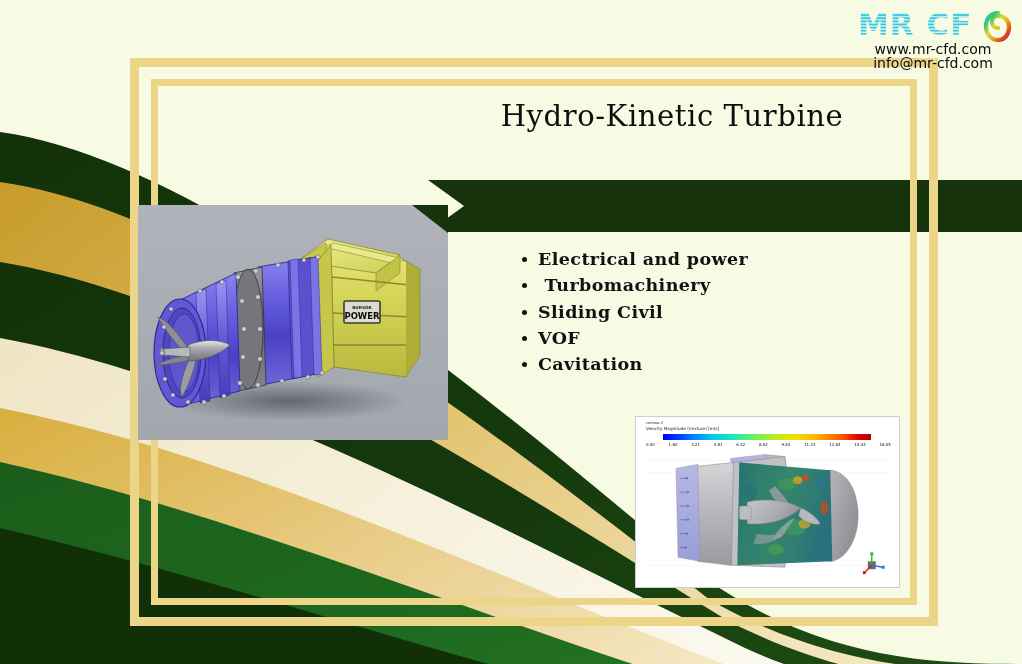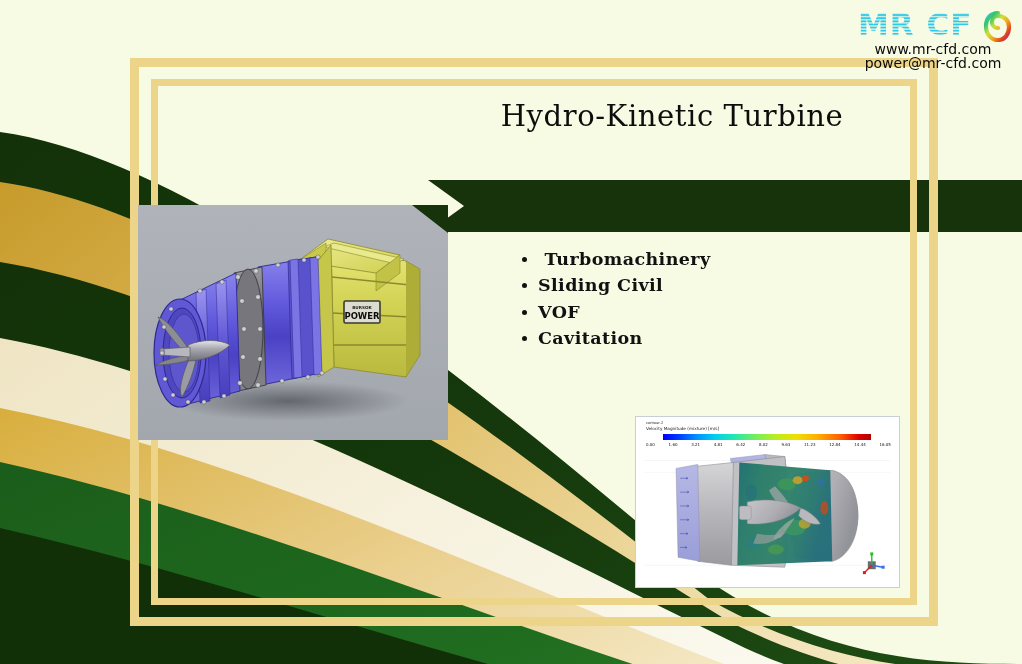--- a/index.html
+++ b/index.html
@@ -167,20 +167,21 @@
   <div class="frame-outer"></div>
   <div class="frame-inner"></div>
 
   <div class="banner"></div>
 
   <div class="title-block">
     <div class="title-line">Hydro-Kinetic Turbine</div>
   </div>
 
   <ul class="bullets">
+    <li>Electrical and power</li>
     <li> Turbomachinery</li>
     <li>Sliding Civil</li>
     <li>VOF</li>
     <li>Cavitation</li>
   </ul>
 
   <div class="cad-panel">
     <svg viewBox="0 0 310 235" width="310" height="235">
       <defs>
         <linearGradient id="blueDuct" x1="0" y1="0" x2="0" y2="1">
@@ -432,16 +433,16 @@
           <stop offset="1" stop-color="#a8237a"></stop>
         </linearGradient>
       </defs>
       <text x="0" y="27" font-family="DejaVu Sans, sans-serif" font-size="31" font-weight="bold" fill="url(#stripes)" letter-spacing="1">MR CF</text>
       <g transform="translate(126,2)">
         <path d="M14,3 C6,3 2,9 2,16 C2,24 7,30 14,30 C21,30 25,24 25,17
                  C25,10 20,6 14,6 C10,6 8,9 8,12 C8,16 11,18 14,18" fill="none" stroke="url(#rainbow)" stroke-width="4.2" stroke-linecap="round"></path>
       </g>
     </svg>
     <div class="logo-url">www.mr-cfd.com</div>
-    <div class="logo-url">power@mr-cfd.com</div>
+    <div class="logo-url">info@mr-cfd.com</div>
   </div>
 
 </div>
 
 </body></html>

